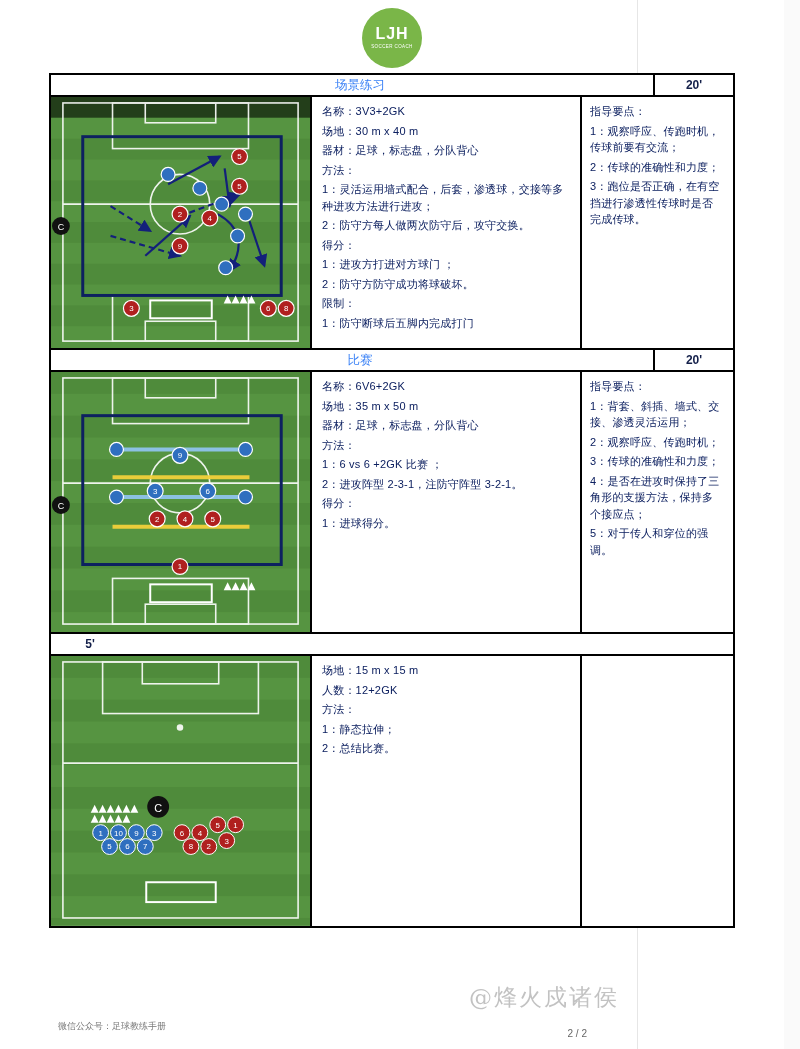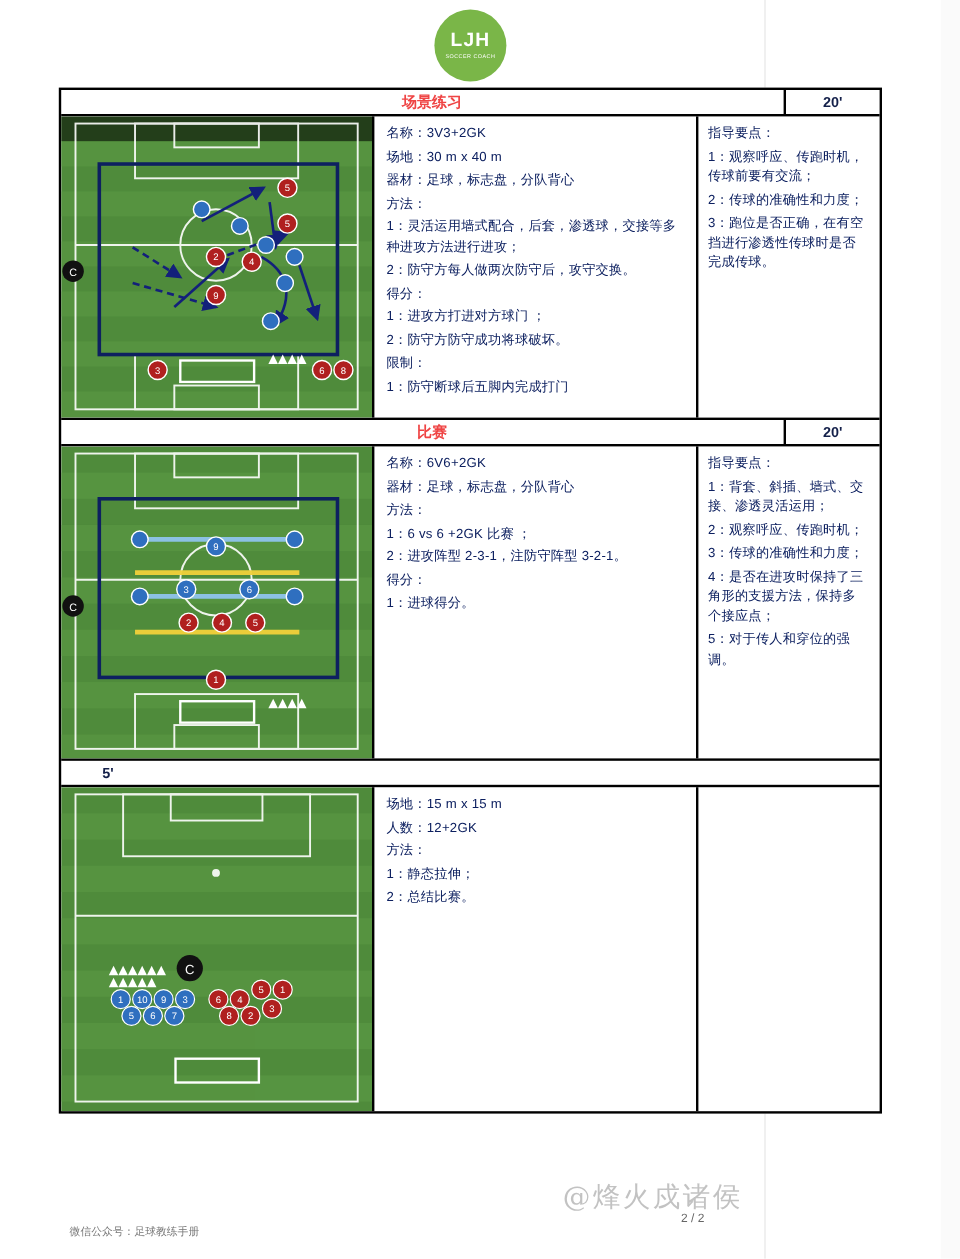--- a/index.html
+++ b/index.html
@@ -73,22 +73,22 @@
     display: flex;
     height: 22px;
     border-bottom: 2px solid #000;
   }
   .title-cell {
     flex: 1 1 auto;
     display: flex;
     align-items: center;
     justify-content: center;
     font-size: 12.5px;
-    font-weight: bold;
-    color: #ef4444;
+    font-weight: normal;
+    color: #3b82f6;
     border-right: 2px solid #000;
     padding-left: 16px;
   }
   .time-cell {
     width: 78px;
     display: flex;
     align-items: center;
     justify-content: center;
     font-size: 12px;
     font-weight: bold;
@@ -144,21 +144,21 @@
     bottom: 36px;
     font-size: 23px;
     color: rgba(120,120,120,.45);
     font-family: "DejaVu Serif", serif;
     letter-spacing: 2px;
     white-space: nowrap;
   }
   .pagenum {
     position: absolute;
     right: 50px;
-    bottom: 28px;
+    bottom: 10px;
     font-size: 10px;
     color: #666;
   }
 </style>
 </head>
 <body>
 
 <div class="page">
 
   <div class="logo-wrap">
@@ -346,20 +346,21 @@
               <text x="163" y="151" font-size="8" fill="#fff" text-anchor="middle" font-family="Liberation Sans">5</text>
               <circle cx="130" cy="196" r="8" fill="#b0201f" stroke="#fff" stroke-width="1.2"></circle>
               <text x="130" y="199" font-size="8" fill="#fff" text-anchor="middle" font-family="Liberation Sans">1</text>
             </g>
             <circle cx="10" cy="134" r="9" fill="#111"></circle>
             <text x="10" y="138" font-size="9" fill="#fff" text-anchor="middle" font-family="Liberation Sans">C</text>
           </svg>
         </div>
         <div class="text-cell">
           <p>名称：6V6+2GK</p>
+          <p>场地：35 m x 50 m</p>
           <p>器材：足球，标志盘，分队背心</p>
           <p>方法：</p>
           <p>1：6 vs 6 +2GK 比赛 ；</p>
           <p>2：进攻阵型 2-3-1，注防守阵型 3-2-1。</p>
           <p>得分：</p>
           <p>1：进球得分。</p>
         </div>
         <div class="notes-cell">
           <p>指导要点：</p>
           <p>1：背套、斜插、墙式、交接、渗透灵活运用；</p>

